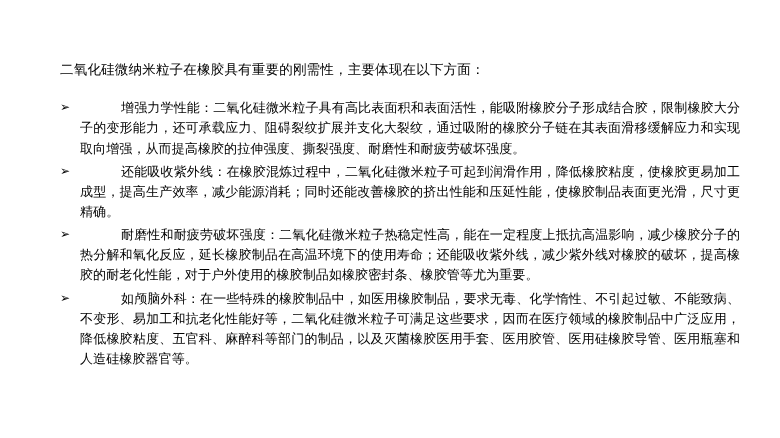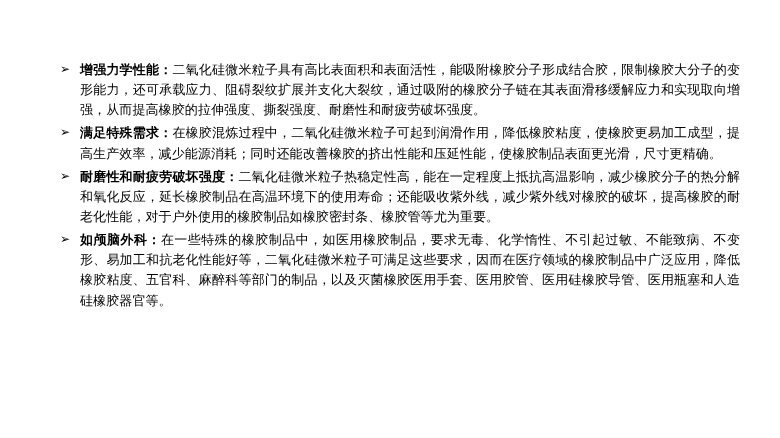--- a/index.html
+++ b/index.html
@@ -45,42 +45,44 @@
   }
   .bullet-marker {
     position: absolute;
     left: 0;
     top: 0px;
     font-size: 12px;
     line-height: 1.65;
     color: #000;
   }
   .bullet-head {
-    font-weight: bold;
+    font-weight: normal;
+    margin-left: 41px;
   }
   .bullet-body {
     font-weight: normal;
   }
 </style>
 </head>
 <body>
 
 <div class="page">
 
+  <p class="intro">二氧化硅微纳米粒子在橡胶具有重要的刚需性，主要体现在以下方面：</p>
 
   <ul class="bullet-list">
 
     <li class="bullet-item">
       <span class="bullet-marker">➢</span>
       <span class="bullet-head">增强力学性能：</span><span class="bullet-body">二氧化硅微米粒子具有高比表面积和表面活性，能吸附橡胶分子形成结合胶，限制橡胶大分子的变形能力，还可承载应力、阻碍裂纹扩展并支化大裂纹，通过吸附的橡胶分子链在其表面滑移缓解应力和实现取向增强，从而提高橡胶的拉伸强度、撕裂强度、耐磨性和耐疲劳破坏强度。</span>
     </li>
 
     <li class="bullet-item">
       <span class="bullet-marker">➢</span>
-      <span class="bullet-head">满足特殊需求：</span><span class="bullet-body">在橡胶混炼过程中，二氧化硅微米粒子可起到润滑作用，降低橡胶粘度，使橡胶更易加工成型，提高生产效率，减少能源消耗；同时还能改善橡胶的挤出性能和压延性能，使橡胶制品表面更光滑，尺寸更精确。</span>
+      <span class="bullet-head">还能吸收紫外线：</span><span class="bullet-body">在橡胶混炼过程中，二氧化硅微米粒子可起到润滑作用，降低橡胶粘度，使橡胶更易加工成型，提高生产效率，减少能源消耗；同时还能改善橡胶的挤出性能和压延性能，使橡胶制品表面更光滑，尺寸更精确。</span>
     </li>
 
     <li class="bullet-item">
       <span class="bullet-marker">➢</span>
       <span class="bullet-head">耐磨性和耐疲劳破坏强度：</span><span class="bullet-body">二氧化硅微米粒子热稳定性高，能在一定程度上抵抗高温影响，减少橡胶分子的热分解和氧化反应，延长橡胶制品在高温环境下的使用寿命；还能吸收紫外线，减少紫外线对橡胶的破坏，提高橡胶的耐老化性能，对于户外使用的橡胶制品如橡胶密封条、橡胶管等尤为重要。</span>
     </li>
 
     <li class="bullet-item">
       <span class="bullet-marker">➢</span>
       <span class="bullet-head">如颅脑外科：</span><span class="bullet-body">在一些特殊的橡胶制品中，如医用橡胶制品，要求无毒、化学惰性、不引起过敏、不能致病、不变形、易加工和抗老化性能好等，二氧化硅微米粒子可满足这些要求，因而在医疗领域的橡胶制品中广泛应用，降低橡胶粘度、五官科、麻醉科等部门的制品，以及灭菌橡胶医用手套、医用胶管、医用硅橡胶导管、医用瓶塞和人造硅橡胶器官等。</span>

